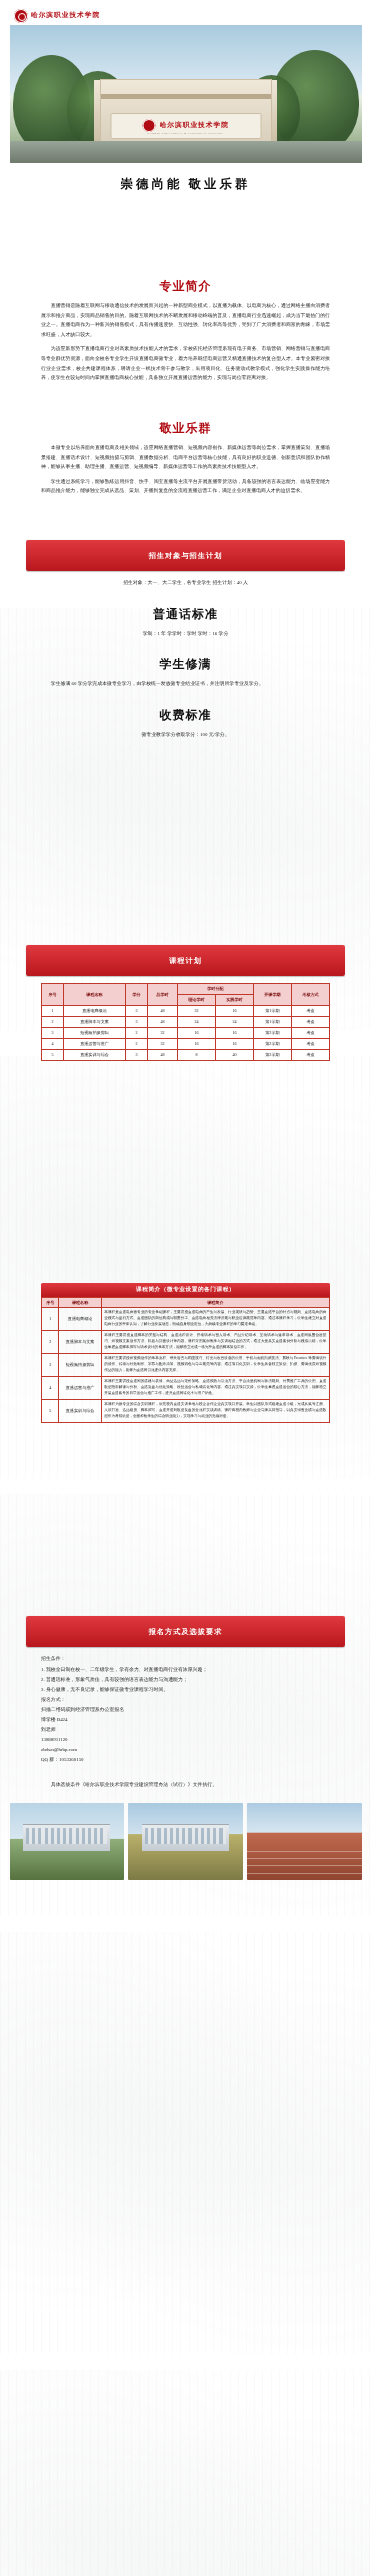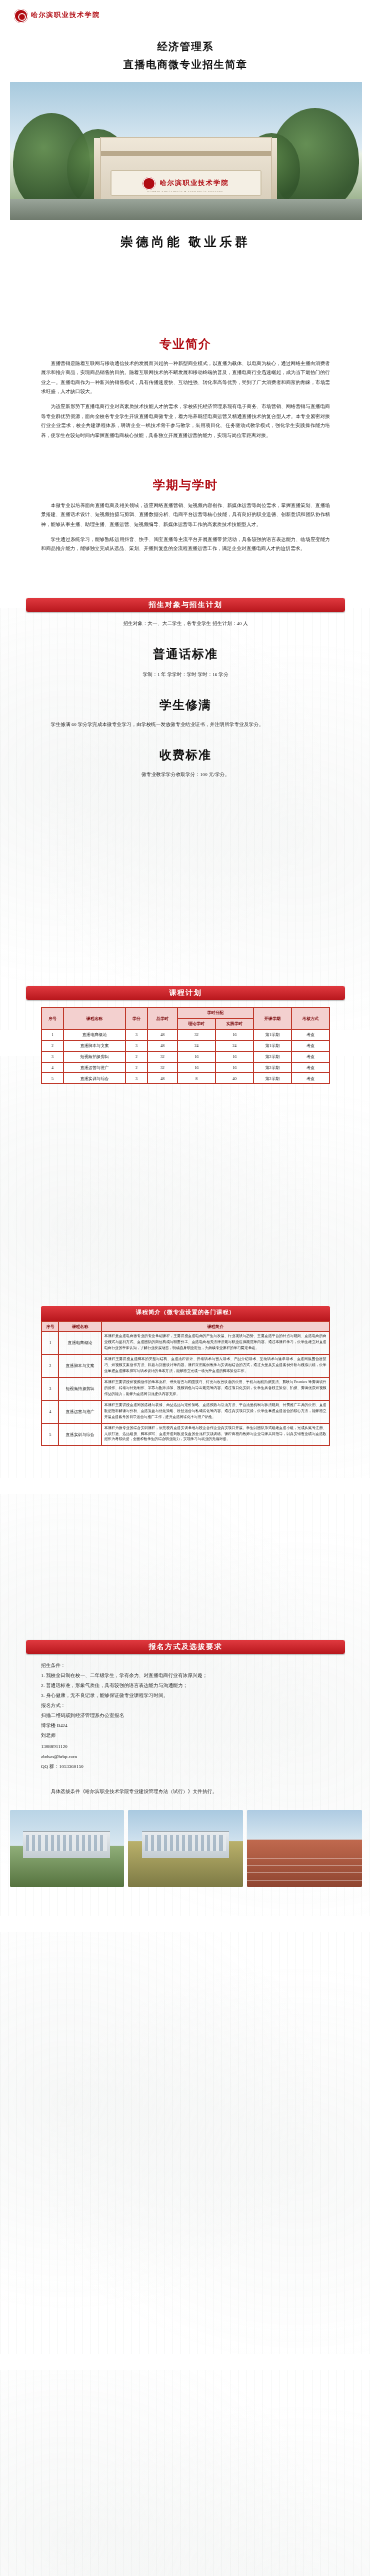--- a/index.html
+++ b/index.html
@@ -131,21 +131,21 @@
     text-align:center;
     font-size:12px;font-weight:bold;color:#b00b12;
     letter-spacing:1px;
     margin:17.5px 0 6.2px;
   }
   .sec-h.dark{color:#111;}
 
   
   .banner{
     width:319px;margin:18.5px auto 7.2px;
-    height:14px;border-radius:2.1px;
+    height:31px;border-radius:2.1px;
     background:linear-gradient(180deg,#e0393f,#b8171d);
     color:#fff;font-size:7.2px;font-weight:bold;letter-spacing:1px;
     display:flex;align-items:center;justify-content:center;
     box-shadow:0 0.5px 1px rgba(0,0,0,.25);
   }
 
   p.body{
     width:289px;margin:0 auto 5.2px;
     font-size:4.9px;line-height:1.95;text-align:justify;
     text-indent:2em;color:#1f1f1f;
@@ -231,24 +231,20 @@
 
   <div class="content">
 
     <div class="top-logo">
       <span class="logo-badge">
         <span class="logo-mark"></span>
         <span class="logo-text">哈尔滨职业技术学院</span>
       </span>
     </div>
 
-    <div class="doc-title">
-      <div class="l1">经济管理系</div>
-      <div class="l2">直播电商微专业招生简章</div>
-    </div>
 
     <div class="hero">
       <div class="sky"></div>
       <div class="tree t1"></div>
       <div class="tree t2"></div>
       <div class="tree t3"></div>
       <div class="tree t4"></div>
       <div class="pillar p1"></div>
       <div class="pillar p2"></div>
       <div class="gate"></div>
@@ -263,21 +259,21 @@
     <div class="slogan">崇德尚能   敬业乐群</div>
 
     <div style="height:62px"></div>
 
     <div class="sec-h">专业简介</div>
     <p class="body">直播营销是随着互联网与移动通信技术的发展而兴起的一种新型商业模式，以直播为载体、以电商为核心，通过网络主播向消费者展示和推介商品，实现商品销售的目的。随着互联网技术的不断发展和移动终端的普及，直播电商行业迅速崛起，成为当下最热门的行业之一。直播电商作为一种新兴的销售模式，具有传播速度快、互动性强、转化率高等优势，受到了广大消费者和商家的青睐，市场需求旺盛，人才缺口较大。</p>
     <p class="body">为适应新形势下直播电商行业对高素质技术技能人才的需求，学校依托经济管理系现有电子商务、市场营销、网络营销与直播电商等专业群优势资源，面向全校各专业学生开设直播电商微专业，着力培养既懂电商运营又精通直播技术的复合型人才。本专业紧密对接行业企业需求，校企共建课程体系，聘请企业一线技术骨干参与教学，采用项目化、任务驱动式教学模式，强化学生实践操作能力培养，使学生在较短时间内掌握直播电商核心技能，具备独立开展直播运营的能力，实现与岗位零距离对接。</p>
 
     <div style="height:14.4px"></div>
 
-    <div class="sec-h">学期与学时</div>
+    <div class="sec-h">敬业乐群</div>
     <p class="body">本微专业以培养面向直播电商及相关领域，适应网络直播营销、短视频内容创作、新媒体运营等岗位需求，掌握直播策划、直播场景搭建、直播话术设计、短视频拍摄与剪辑、直播数据分析、电商平台运营等核心技能，具有良好的职业道德、创新意识和团队协作精神，能够从事主播、助理主播、直播运营、短视频编导、新媒体运营等工作的高素质技术技能型人才。</p>
     <p class="body">学生通过系统学习，能够熟练运用抖音、快手、淘宝直播等主流平台开展直播带货活动，具备较强的语言表达能力、临场应变能力和商品推介能力，能够独立完成从选品、策划、开播到复盘的全流程直播运营工作，满足企业对直播电商人才的迫切需求。</p>
 
     <div style="height:20.6px"></div>
 
     <div class="banner">招生对象与招生计划</div>
     <div class="center-line">招生对象：大一、大二学生，各专业学生 招生计划：40 人</div>
 
     <div class="sec-h dark">普通话标准</div>
     <div class="center-line">学制：1 年    学学时：学时    学时：16 学分</div>

